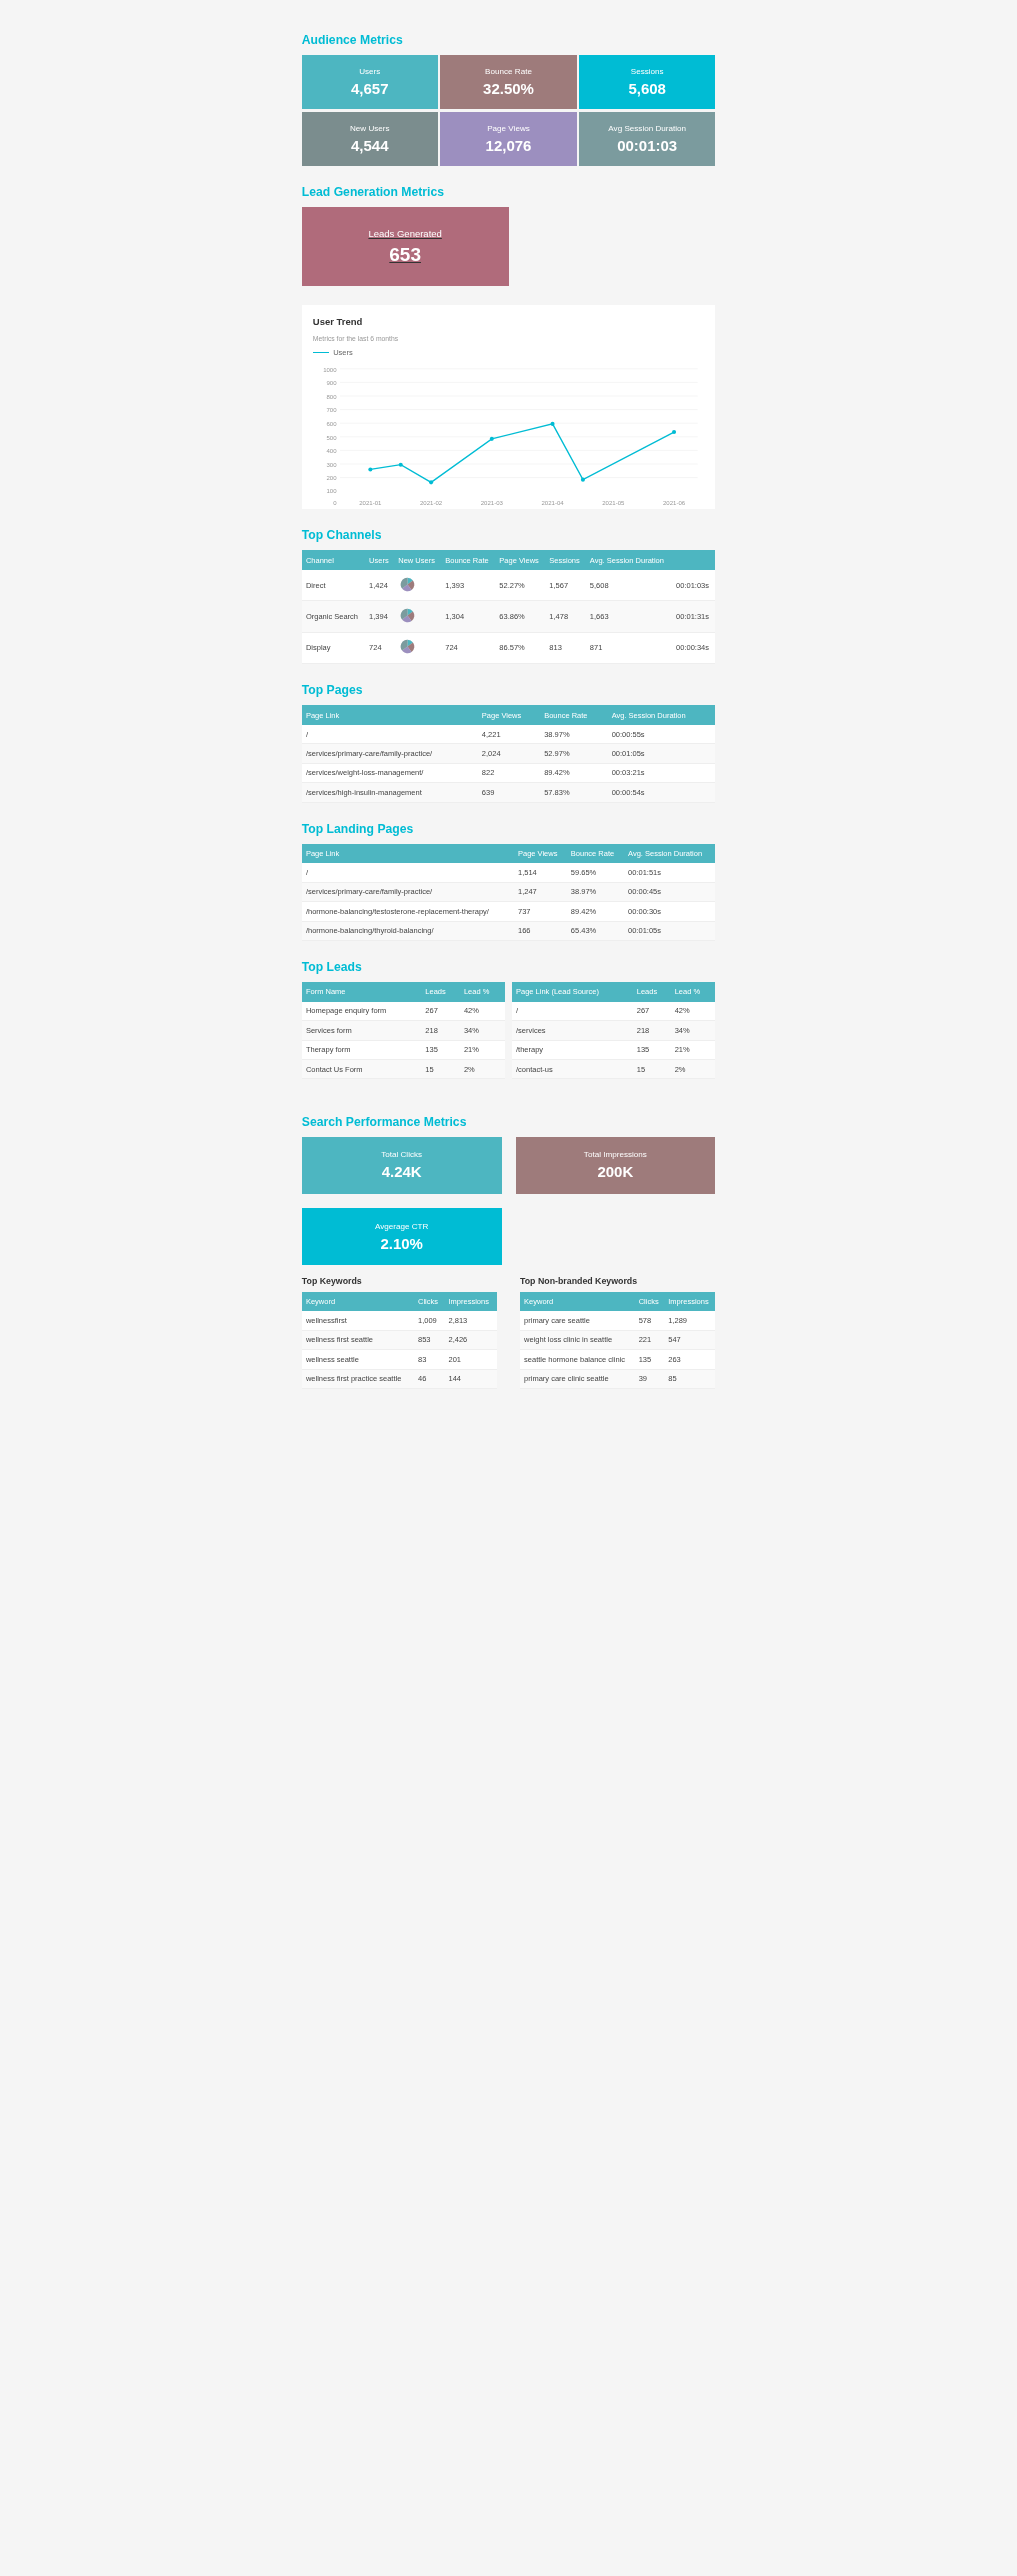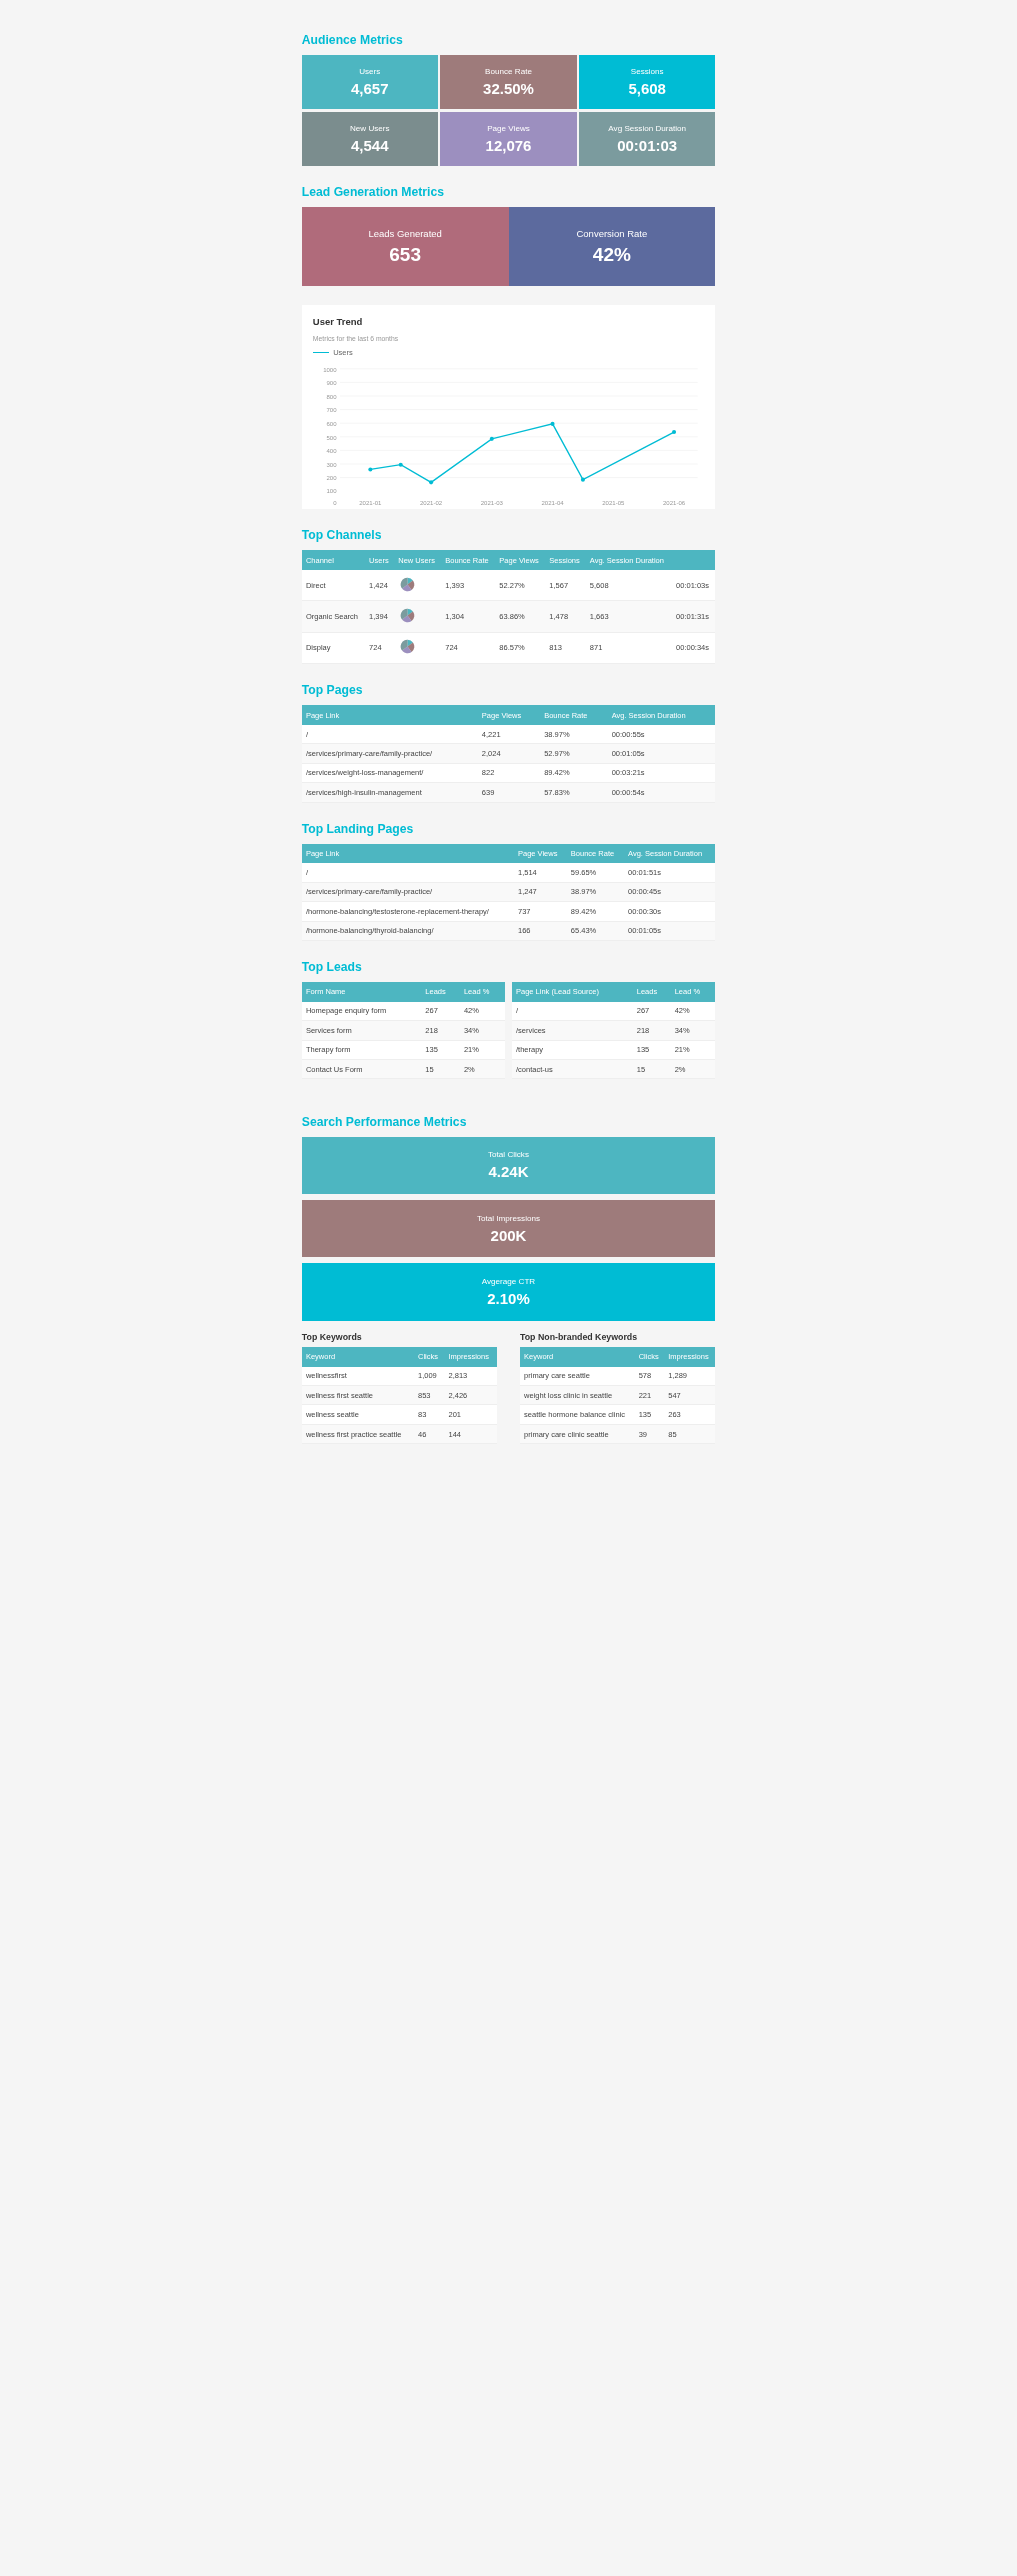--- a/index.html
+++ b/index.html
@@ -13,21 +13,21 @@
     .metric-card .metric-label { font-size: 8.1px; margin-bottom: 4.1px; }
     .metric-card .metric-value { font-size: 15px; font-weight: bold; }
     .bg-teal { background-color: #4db6c1; }
     .bg-mauve { background-color: #9e7b7b; }
     .bg-cyan { background-color: #00bcd4; }
     .bg-gray { background-color: #7b8d8e; }
     .bg-purple { background-color: #9c8fbf; }
     .bg-slate { background-color: #7b9b9e; }
 
     
-    .lead-grid { display: grid; grid-template-columns: 1fr 1fr; gap: 0; }
+    .lead-grid { display: grid; grid-template-columns: 1fr 1fr; gap: 0; text-decoration: underline; }
     .lead-card { padding: 20.3px 6.8px; text-align: center; color: white; }
     .lead-card .metric-label { font-size: 9.5px; margin-bottom: 5.4px; }
     .lead-card .metric-value { font-size: 19px; font-weight: bold; }
     .bg-rose { background-color: #b06b7b; }
     .bg-indigo { background-color: #5c6a9e; }
 
     
     .chart-section { background: white; padding: 11px; margin-bottom: 6.8px; }
     .chart-title { font-size: 9.5px; font-weight: bold; color: #333; margin-bottom: 8px; }
     .chart-subtitle { font-size: 6.8px; color: #999; margin-bottom: 5.4px; }
@@ -42,21 +42,21 @@
     thead tr { background: #4db6c1; color: white; }
     thead th { padding: 5.4px 4.1px; text-align: left; font-size: 7.5px; font-weight: normal; }
     tbody tr:nth-child(even) { background: #f9f9f9; }
     tbody tr:nth-child(odd) { background: white; }
     tbody td { padding: 4.7px 4.1px; font-size: 7.5px; color: #444; border-bottom: 0.7px solid #eee; }
 
     
     .top-leads-grid { display: grid; grid-template-columns: 1fr 1fr; gap: 6.8px; }
 
     
-    .search-grid { display: grid; grid-template-columns: repeat(1, 1fr); gap: 6px; margin-bottom: 11px; }
+    .search-grid { display: grid; grid-template-columns: repeat(2, 1fr); gap: 14px; margin-bottom: 11px; }
     .search-card { padding: 13.6px 6.8px; text-align: center; color: white; }
     .search-card .metric-label { font-size: 8.1px; margin-bottom: 4.1px; }
     .search-card .metric-value { font-size: 15px; font-weight: bold; }
 
     
     .keywords-grid { display: grid; grid-template-columns: 1fr 1fr; gap: 23px; }
     .keywords-section-title { font-size: 8.8px; font-weight: bold; color: #333; margin-bottom: 5.4px; }
 
     .section-wrapper { margin-bottom: 19px; }
   </style>
@@ -92,24 +92,20 @@
       </div>
     </div>
 </div>
 
 <div class="section-wrapper">
   <div class="section-title">Lead Generation Metrics</div>
   <div class="lead-grid" id="lead-grid">
       <div class="lead-card bg-rose">
         <div class="metric-label">Leads Generated</div>
                    <div class="metric-value">653</div>
-      </div>
-      <div class="lead-card bg-indigo">
-        <div class="metric-label">Conversion Rate</div>
-                   <div class="metric-value">42%</div>
       </div>
     </div>
 </div>
 
 <div class="section-wrapper chart-section">
   <div class="chart-title">User Trend</div>
   <div class="chart-subtitle">Metrics for the last 6 months</div>
   <div class="chart-legend">
     <div class="legend-line"></div>
     <span>Users</span>

